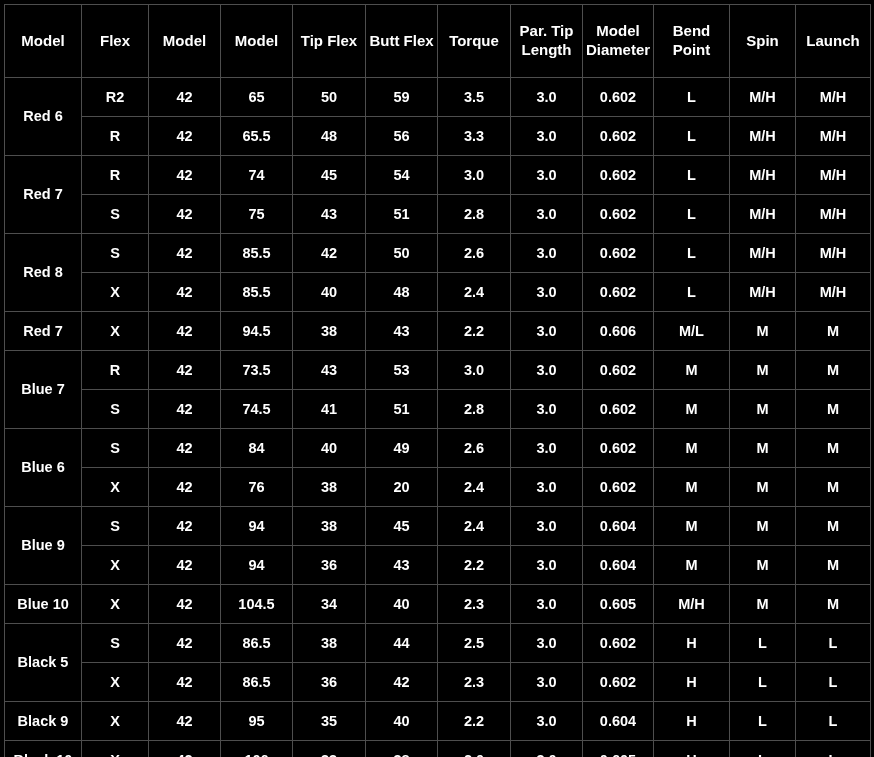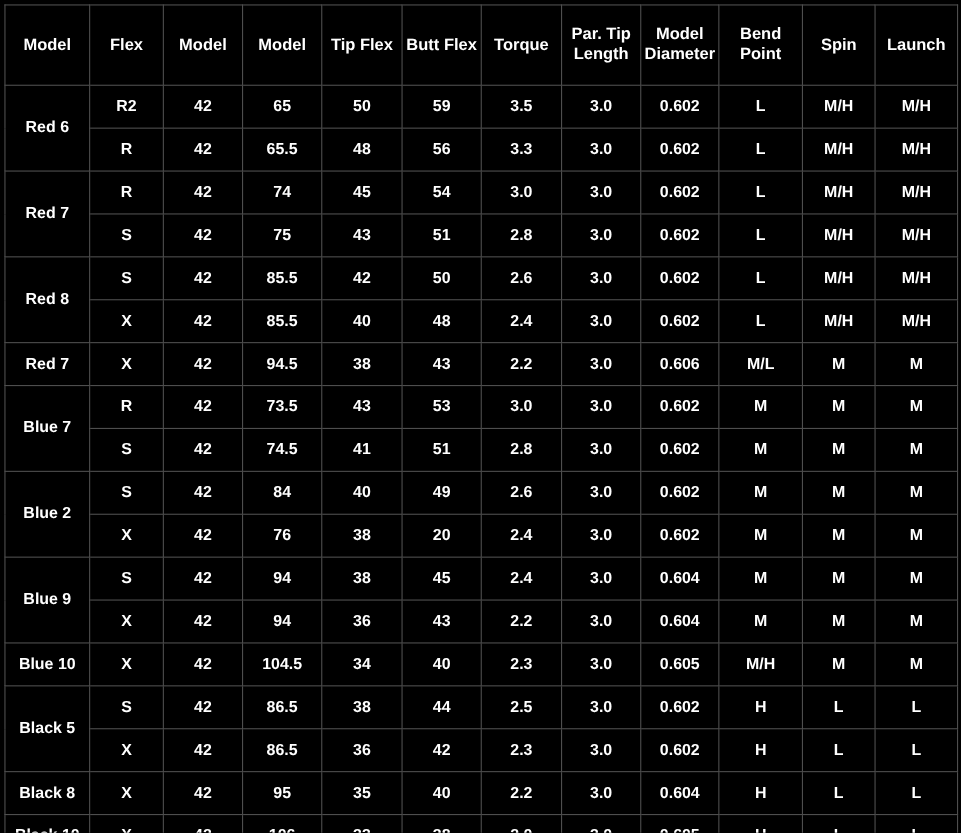--- a/index.html
+++ b/index.html
@@ -226,21 +226,21 @@
           <td>41</td>
           <td>51</td>
           <td>2.8</td>
           <td>3.0</td>
           <td>0.602</td>
           <td>M</td>
           <td>M</td>
           <td>M</td>
         </tr>
         <tr>
-          <td class="model-cell" rowspan="2">Blue 2</td>
+          <td class="model-cell" rowspan="2">Blue 6</td>
           <td>S</td>
           <td>42</td>
           <td>84</td>
           <td>40</td>
           <td>49</td>
           <td>2.6</td>
           <td>3.0</td>
           <td>0.602</td>
           <td>M</td>
           <td>M</td>
@@ -321,21 +321,21 @@
           <td>36</td>
           <td>42</td>
           <td>2.3</td>
           <td>3.0</td>
           <td>0.602</td>
           <td>H</td>
           <td>L</td>
           <td>L</td>
         </tr>
         <tr>
-          <td class="model-cell" rowspan="1">Black 8</td>
+          <td class="model-cell" rowspan="1">Black 9</td>
           <td>X</td>
           <td>42</td>
           <td>95</td>
           <td>35</td>
           <td>40</td>
           <td>2.2</td>
           <td>3.0</td>
           <td>0.604</td>
           <td>H</td>
           <td>L</td>

